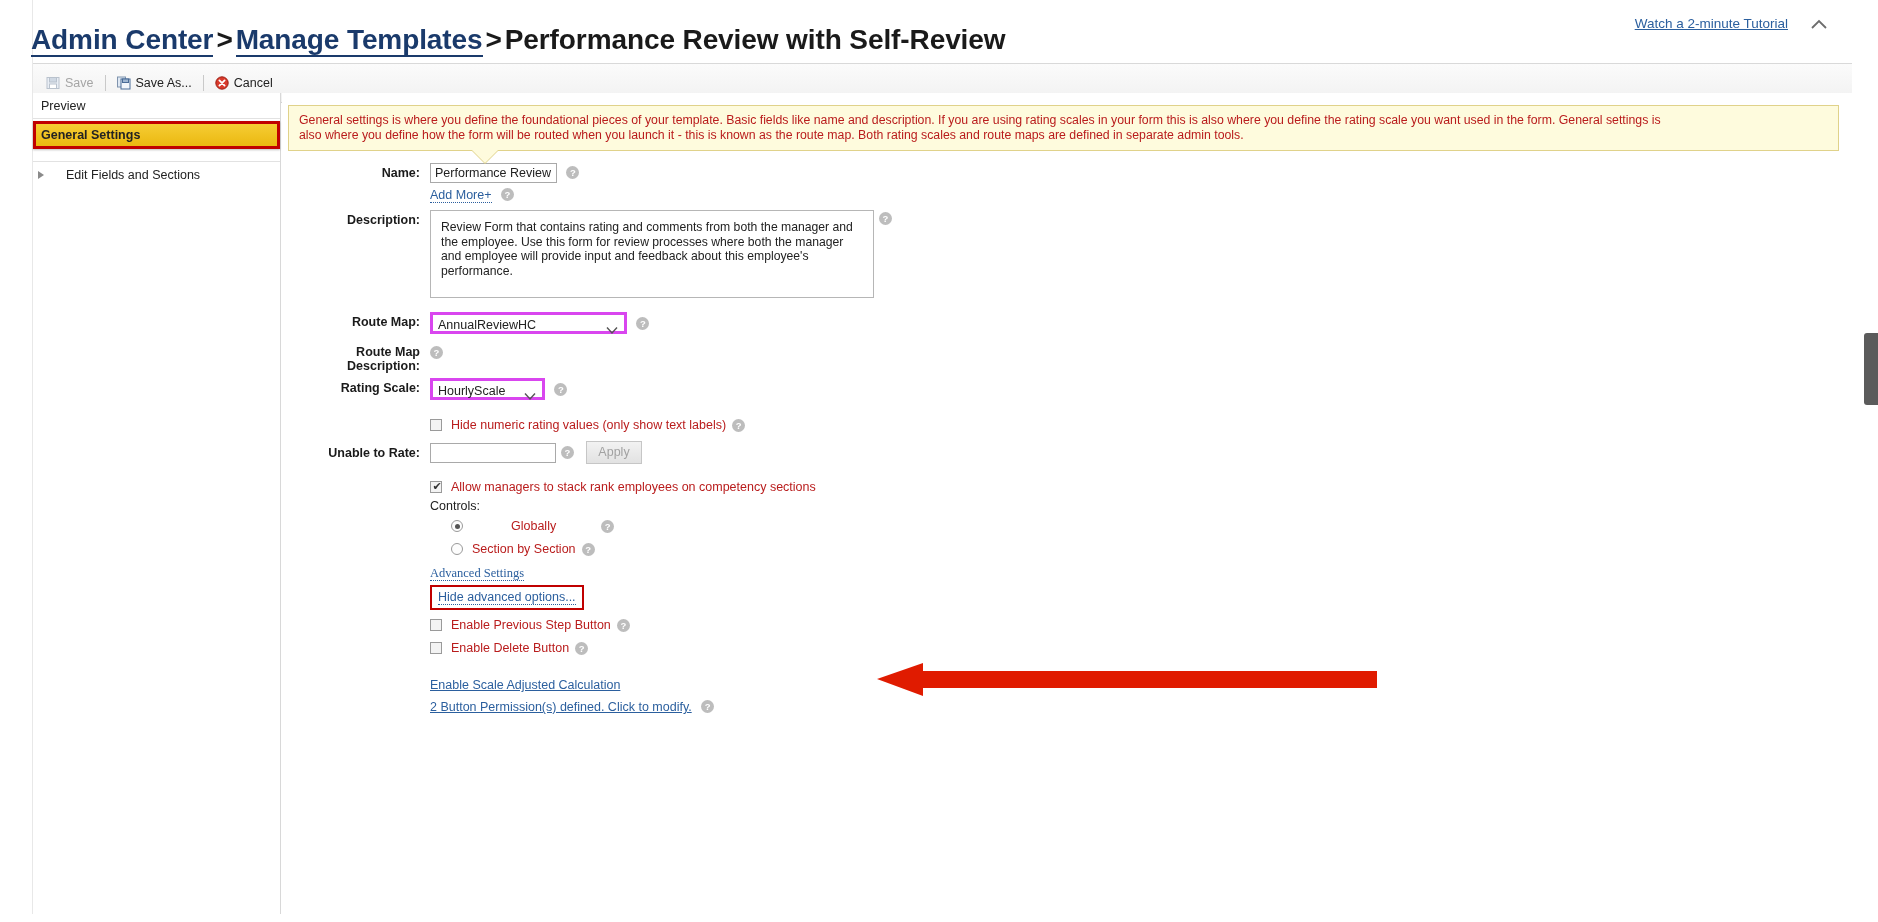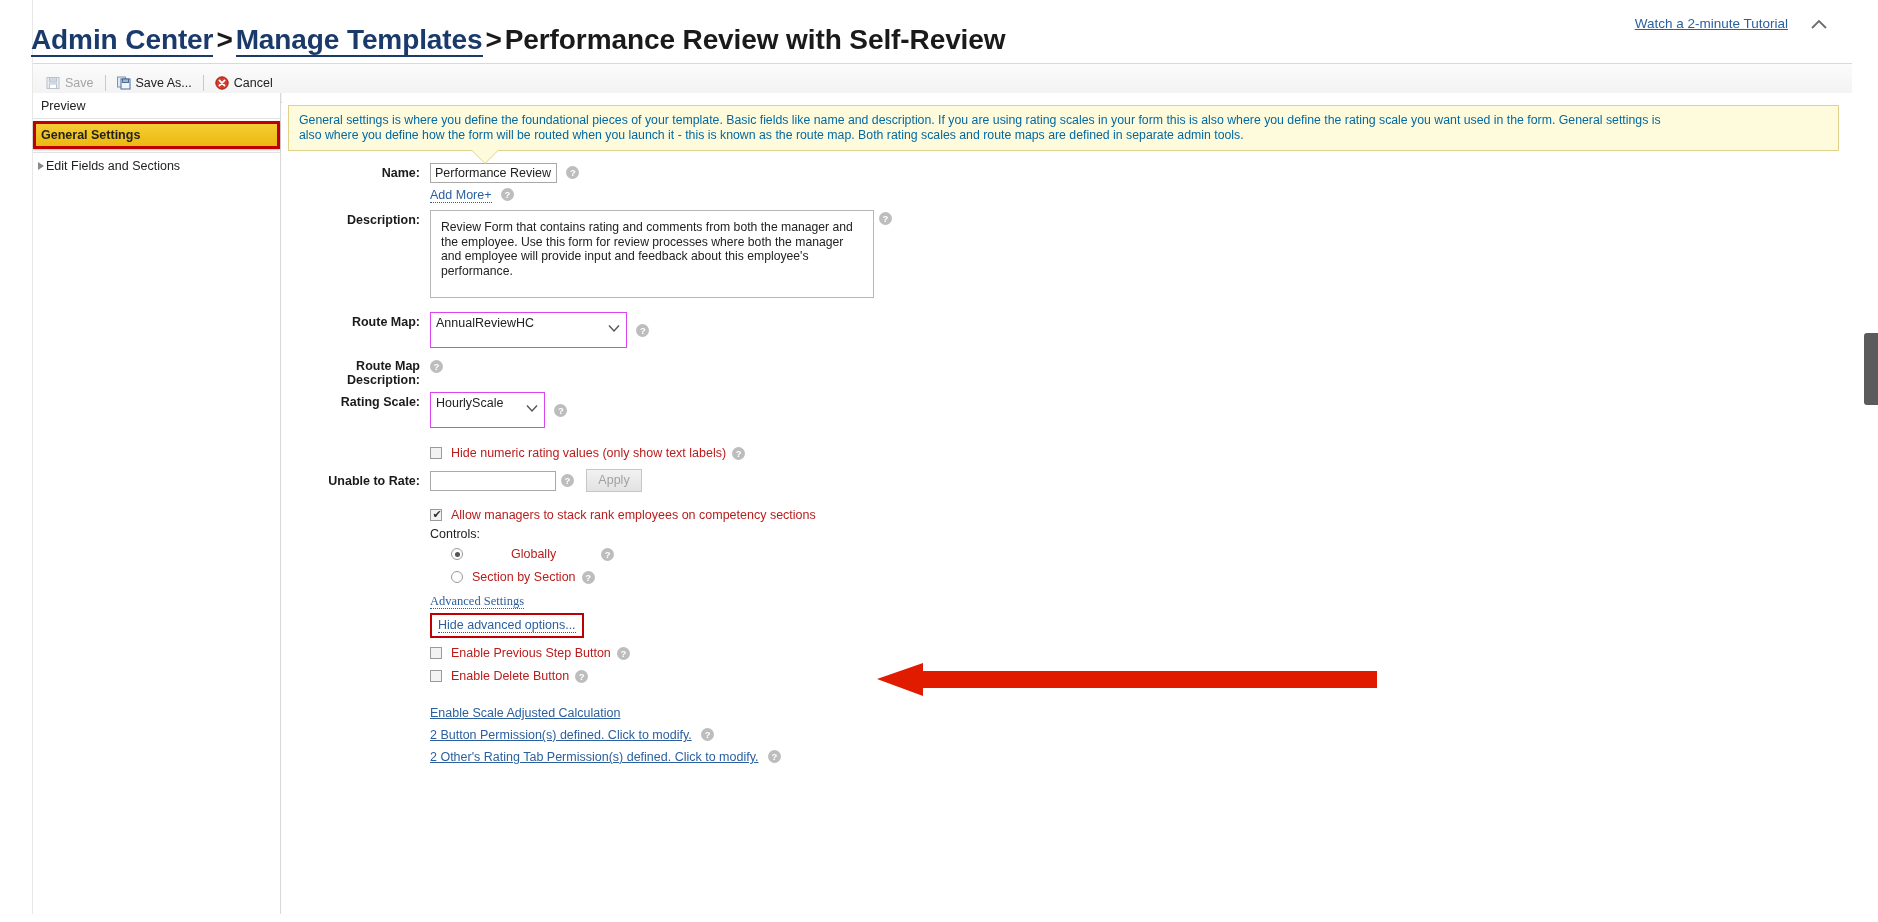--- a/index.html
+++ b/index.html
@@ -93,44 +93,44 @@
     background: linear-gradient(to bottom,#f6cd34 0%, #ebb810 100%);
     border: 3px solid #c00000;
     font-weight: bold;
     height: 28px;
     margin-top: 2px;
     box-shadow: 0 1px 2px rgba(0,0,0,0.25);
     padding-left: 5px;
   }
   .side-item.tree {
     border-top: 1px solid #e2e2e2;
-    margin-top: 3px;
+    margin-top: 12px;
     padding-left: 5px;
-    gap: 2px;
+    gap: 22px;
   }
   .tri {
     width: 0; height: 0;
     border-left: 6px solid #8a8a8a;
     border-top: 4px solid transparent;
     border-bottom: 4px solid transparent;
     flex: 0 0 auto;
   }
 
   
   .main {
     position: absolute; left: 282px; top: 93px; width: 1570px; height: 829px;
     background: #ffffff;
   }
 
   .notice {
     position: absolute; left: 6px; top: 12px; width: 1551px;
     background: #fefbdd;
     border: 1px solid #e0d28a;
     padding: 7px 16px 8px 10px;
-    font-size: 12.3px; color: #0369a1; line-height: 14.5px;
+    font-size: 12.3px; color: #b91c1c; line-height: 14.5px;
   }
   .notice-tail {
     position: absolute; left: 190px; top: 57px;
     width: 0; height: 0;
     border-left: 13px solid transparent;
     border-right: 13px solid transparent;
     border-top: 13px solid #fefbdd;
     filter: drop-shadow(0 1px 0 #e0d28a);
     z-index: 5;
   }
@@ -183,21 +183,21 @@
     border: 1px solid #b6b6b6;
     background: #fff;
     font-family: "Liberation Sans", sans-serif;
     font-size: 12.2px; color: #222;
     padding: 9px 10px; line-height: 14.5px;
     resize: none; outline: none;
   }
 
   .selbox {
     position: relative; display: inline-block; vertical-align: middle;
-    border: 1px solid #d946ef; background: #fff; height: 36px;
+    border: 3px solid #d946ef; background: #fff; height: 22px;
   }
   .selbox .seltext {
     display: block; font-size: 12.5px; color: #222;
     padding: 3px 28px 3px 5px; line-height: 15px; white-space: nowrap;
   }
   .selbox .chev {
     position: absolute; right: 6px; top: 6px; width: 12px; height: 9px;
   }
   .sel-routemap { width: 197px; }
   .sel-rating { width: 115px; }
@@ -481,24 +481,20 @@
 
           <div style="margin-top:18px;">
             <span class="plainlink">Enable Scale Adjusted Calculation</span>
           </div>
 
           <div style="margin-top:4px;">
             <span class="plainlink">2 Button Permission(s) defined. Click to modify.</span>
             <span class="helpico">?</span>
           </div>
 
-          <div style="margin-top:4px;">
-            <span class="plainlink">2 Other's Rating Tab Permission(s) defined. Click to modify.</span>
-            <span class="helpico">?</span>
-          </div>
 
         </div>
       </div>
 
     </div>
 
     <div class="arrow-wrap">
       <svg width="500" height="34" viewBox="0 0 500 34">
         <polygon points="0,16 46,0 46,8 500,8 500,25 46,25 46,33" fill="#e01b00"></polygon>
       </svg>

